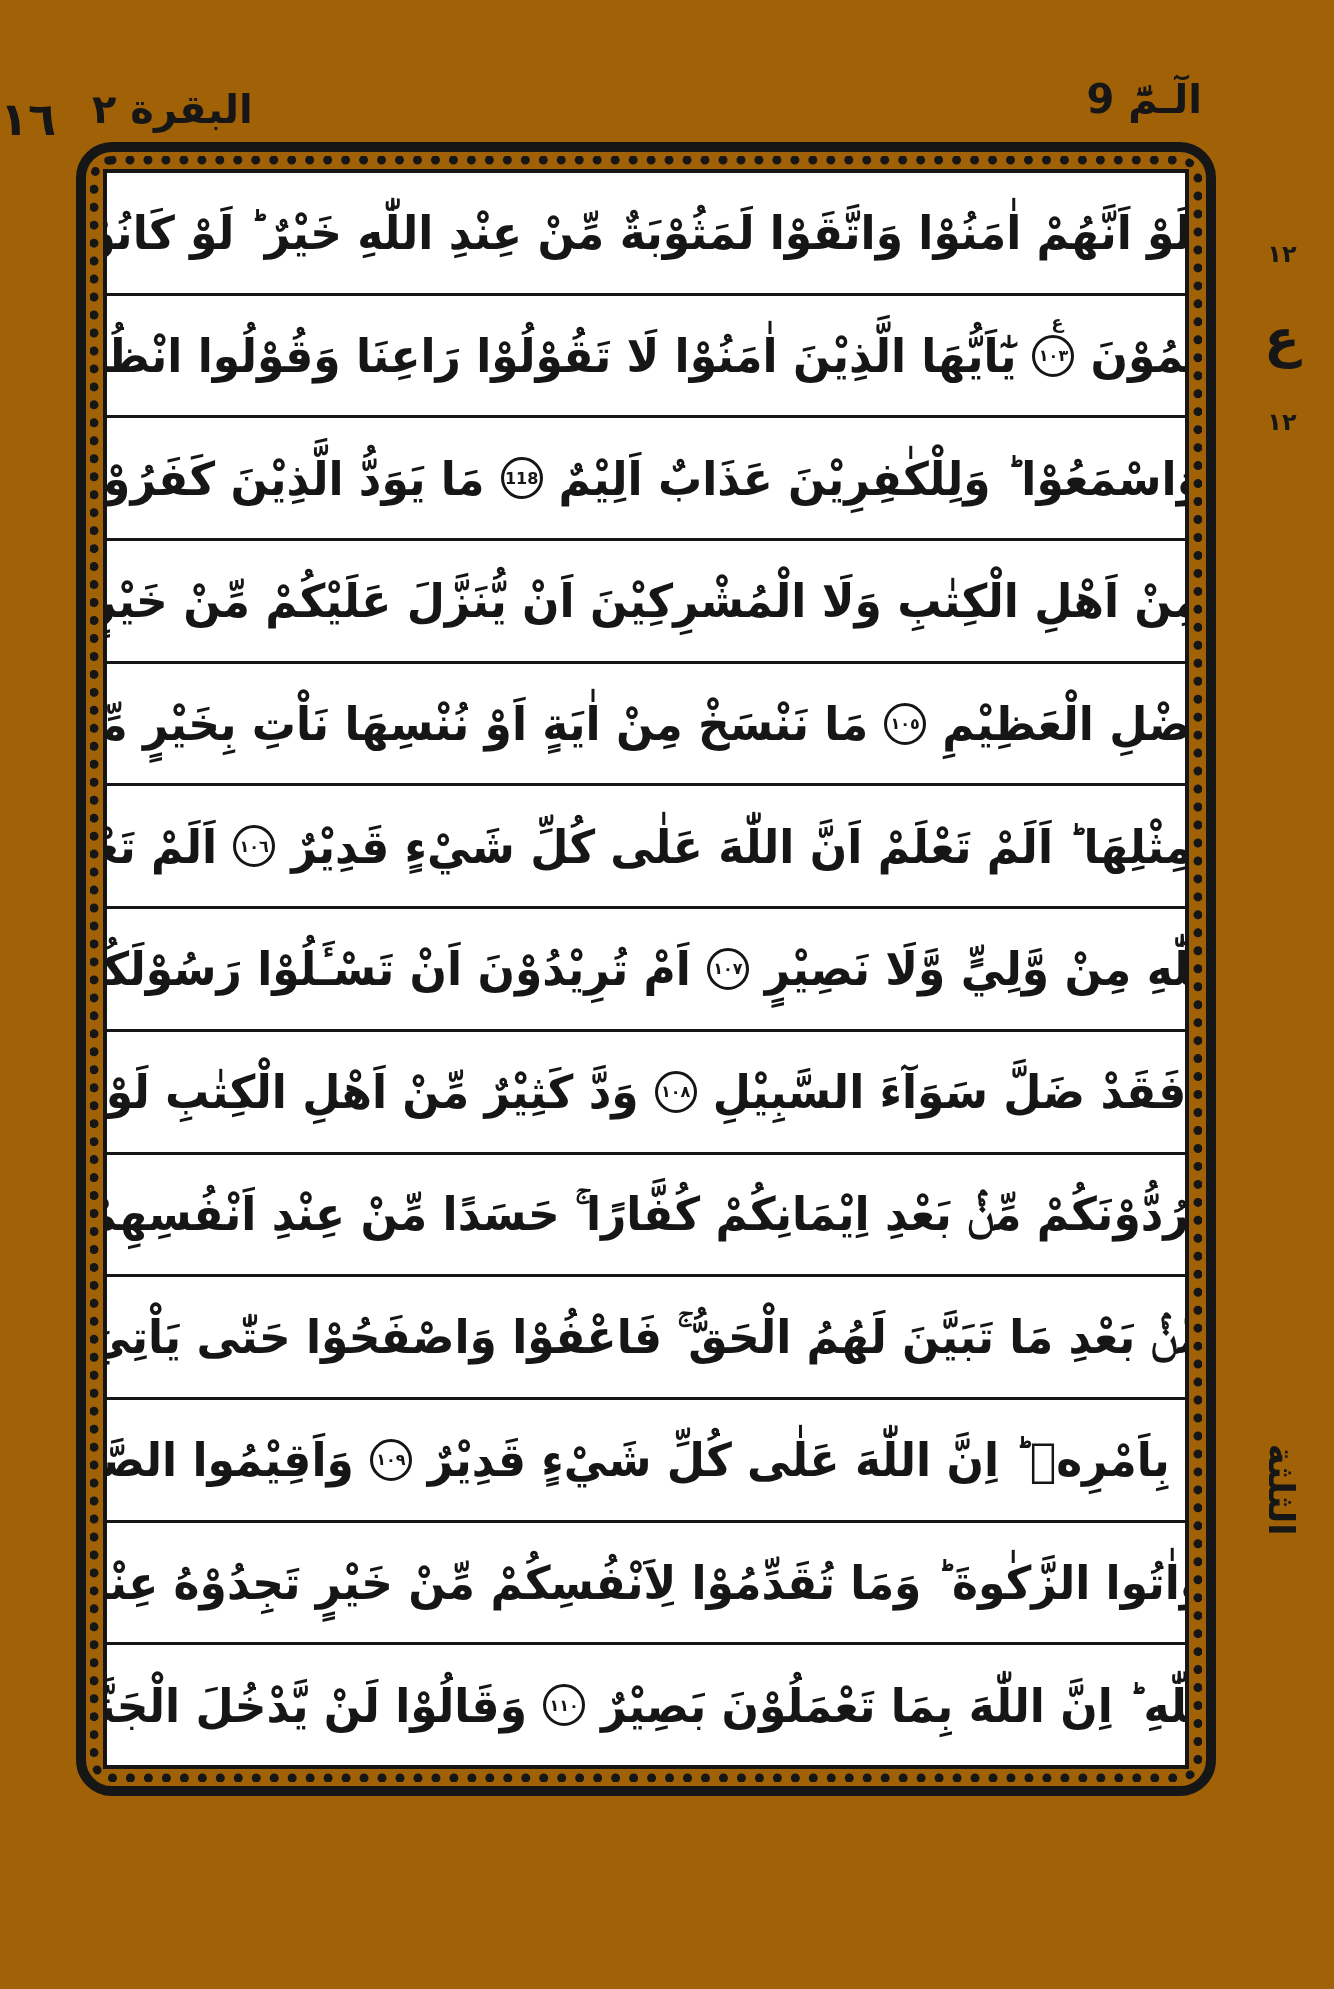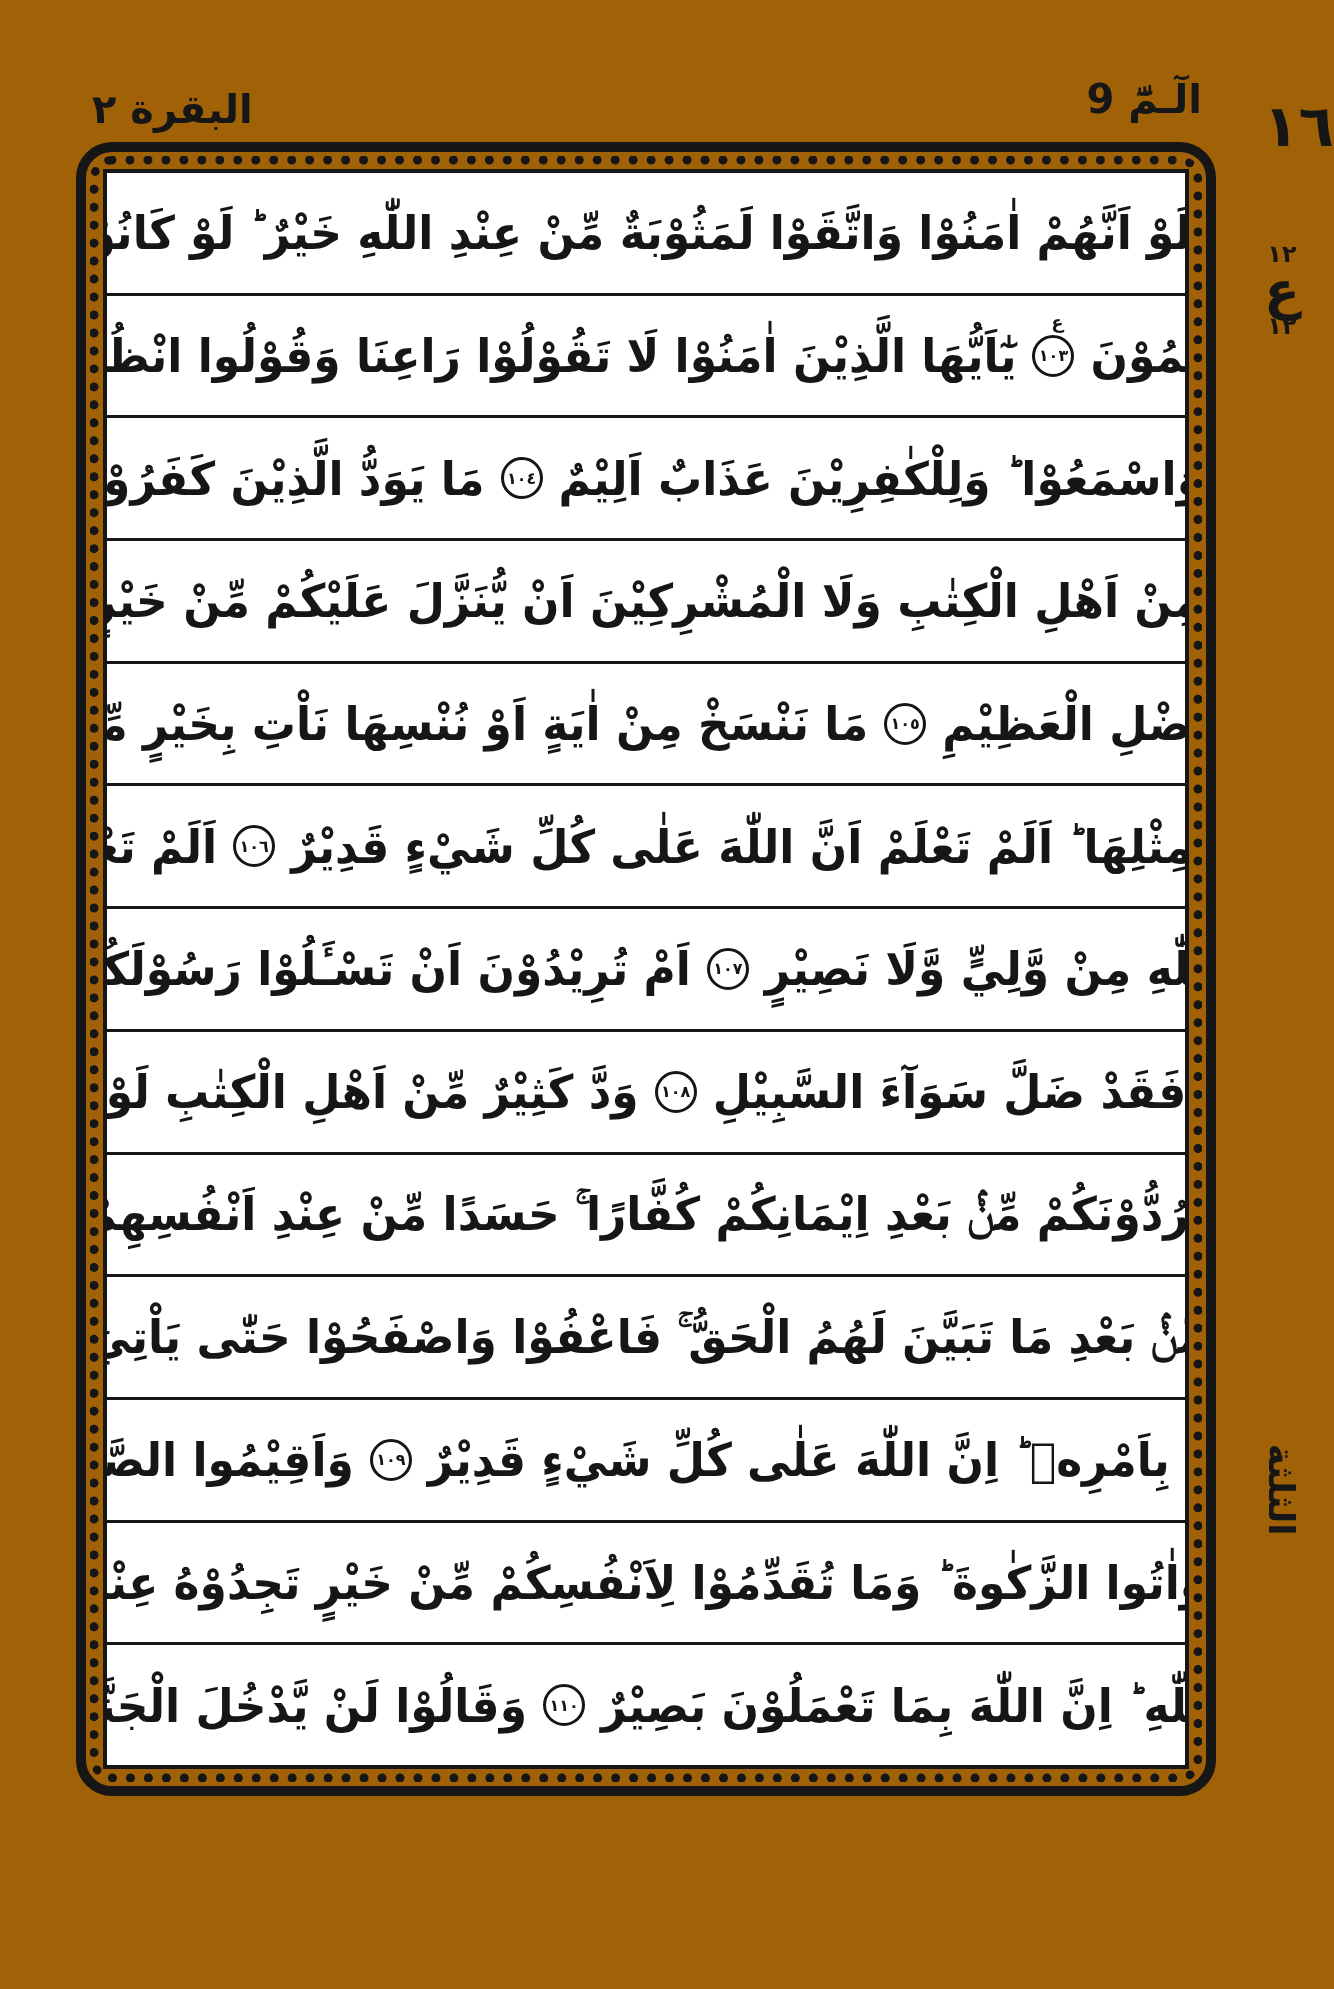--- a/index.html
+++ b/index.html
@@ -10,21 +10,21 @@
     width:1334px; height:1989px;
     background:#a16207;
     color:#161616;
     overflow:hidden;
     margin:0 auto;
     padding-left:40px;
   }
   
   .hdr { position:absolute; font-weight:bold; white-space:nowrap; }
   .hdr-surah  { top:86px;  left:92px;  font-size:40px; }
-  .hdr-page   { top:92px;  left:0; right:0; text-align:right; font-size:58px; letter-spacing:4px; }
+  .hdr-page   { top:92px;  left:0; right:0; text-align:left; font-size:46px; letter-spacing:4px; }
   .hdr-juz    { top:76px;  right:132px; font-size:40px; }
   
   .frame-outer {
     position:absolute; top:142px; left:76px;
     width:1140px; height:1654px;
     border:10px solid #161616;
     border-radius:36px;
     padding:4px;
   }
   .frame-mid {
@@ -70,20 +70,21 @@
     position:absolute; top:-26px; right:8px;
     font-size:18px; font-weight:bold;
   }
   
   .ruku-margin {
     position:absolute; top:242px; right:14px;
     width:76px;
     display:flex; flex-direction:column; align-items:center;
     line-height:1.05;
     font-weight:bold;
+    gap:48px;
   }
   .ruku-margin .num { font-size:24px; }
   .ruku-margin .ain { font-size:52px; line-height:0.9; }
   .hizb-margin {
     position:absolute; top:1470px; right:8px;
     width:90px; text-align:center;
     transform:rotate(90deg);
     font-size:36px; font-weight:bold;
     white-space:nowrap;
   }
@@ -113,21 +114,21 @@
             <span class="qtext">يَعْلَمُوْنَ</span>
             <span class="ayah">
               <span>١٠٣</span>
               <span class="ruku-sup">ع</span>
             </span>
             <span class="qtext">يٰٓاَيُّهَا الَّذِيْنَ اٰمَنُوْا لَا تَقُوْلُوْا رَاعِنَا وَقُوْلُوا انْظُرْنَا</span>
           </div>
           <div class="qline">
             <span class="qtext">وَاسْمَعُوْا ؕ وَلِلْكٰفِرِيْنَ عَذَابٌ اَلِيْمٌ</span>
             <span class="ayah">
-              <span>١٠٤</span>
+              <span>118</span>
             </span>
             <span class="qtext">مَا يَوَدُّ الَّذِيْنَ كَفَرُوْا</span>
           </div>
           <div class="qline">
             <span class="qtext">مِنْ اَهْلِ الْكِتٰبِ وَلَا الْمُشْرِكِيْنَ اَنْ يُّنَزَّلَ عَلَيْكُمْ مِّنْ خَيْرٍ</span>
           </div>
           <div class="qline">
             <span class="qtext">الْفَضْلِ الْعَظِيْمِ</span>
             <span class="ayah">
               <span>١٠٥</span>

